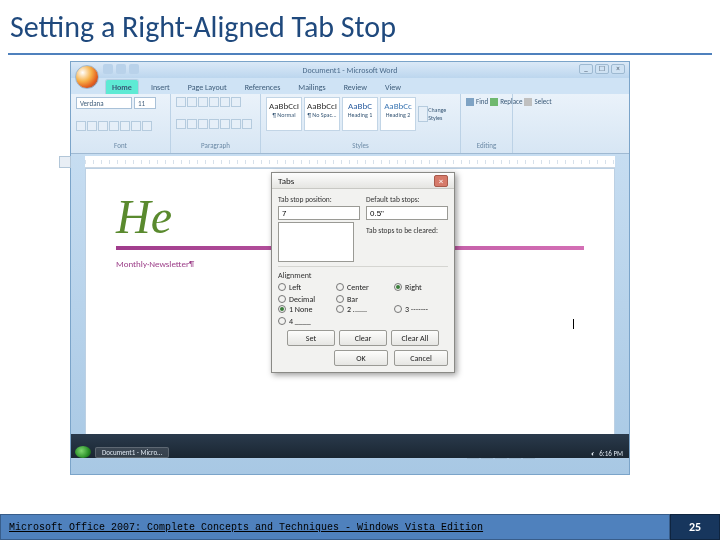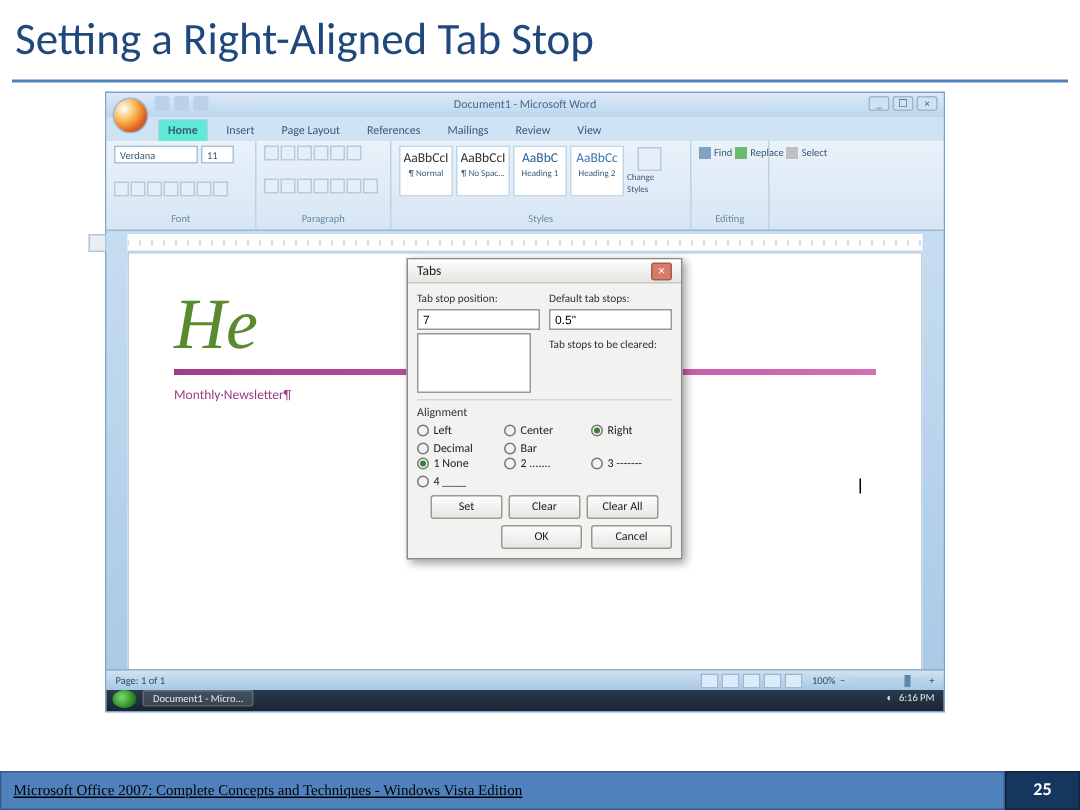--- a/index.html
+++ b/index.html
@@ -72,30 +72,30 @@
 
   
   .statusbar{ position:absolute; bottom:14px; left:0; right:0; height:14px; background:linear-gradient(#cfe2f3,#a9c8e4); border-top:1px solid #8fb0cd; font-size:7px; color:#2f4f6c; display:flex; align-items:center; padding:0 6px; justify-content:space-between;}
   .view-icons{ display:flex; gap:2px; align-items:center;}
   .view-icons span{ width:12px; height:10px; background:#dcebf8; border:1px solid #9db9d1;}
   .zoom{ display:flex; align-items:center; gap:3px;}
   .slider{ width:50px; height:4px; background:#b9d1e6; position:relative;}
   .slider::after{ content:""; position:absolute; right:10px; top:-2px; width:4px; height:8px; background:#5c87ae;}
 
   
-  .taskbar{ position:absolute; bottom:0; left:0; right:0; height:14px; background:linear-gradient(#2a3a4c,#1a2632); display:flex; align-items:flex-start; font-size:7px; color:#dfe8f1;}
+  .taskbar{ position:absolute; bottom:16px; left:0; right:0; height:24px; background:linear-gradient(#2a3a4c,#1a2632); display:flex; align-items:flex-end; font-size:7px; color:#dfe8f1;}
   .start-orb{ width:16px; height:12px; border-radius:50%; background:radial-gradient(circle at 40% 40%, #7fd870, #2a8f2a 60%, #0e4c0e); margin:0 4px;}
   .task-item{ background:rgba(255,255,255,0.12); border:1px solid rgba(255,255,255,0.18); padding:0 6px; height:11px; line-height:10px; border-radius:2px;}
   .tray{ margin-left:auto; padding-right:6px; display:flex; gap:4px; align-items:center;}
 
   
   .slide-footer{ position:absolute; bottom:0; left:0; right:0; height:42px;}
   .footer-bar{ position:absolute; bottom:0; height:26px; width:100%; display:flex;}
   .fb-left{ flex:1; background:#4f81bd; border:1px solid #385d8a; color:#000; font-size:10px; padding:6px 8px; display:flex; align-items:center;}
-  .fb-left-inner{ background:transparent; text-decoration:underline; font-family:Liberation Serif, serif;}
+  .fb-left-inner{ background:transparent; text-decoration:underline; font-family:Liberation Mono, monospace;}
   .fb-right{ width:50px; background:#17365d; border:1px solid #0f2540; color:#fff; font-size:12px; display:flex; align-items:center; justify-content:center; font-weight:bold;}
 
 </style>
 </head>
 <body>
 
 <div class="slide-title">Setting a Right-Aligned Tab Stop</div>
 <div class="title-rule"></div>
 
 <div class="screenshot-wrap">
@@ -173,21 +173,21 @@
             <div>¶ No Spac...</div>
           </div>
         <div class="style-tile h1">
             <div class="aa">AaBbC</div>
             <div>Heading 1</div>
           </div>
         <div class="style-tile h2">
             <div class="aa">AaBbCc</div>
             <div>Heading 2</div>
           </div>
-        <div style="width:30px; display:flex; flex-direction:column; align-items:center; justify-content:center; font-size:6px">
+        <div style="width:30px; display:flex; flex-direction:row; align-items:center; justify-content:center; font-size:6px">
             <span class="mini" style="width:16px;height:16px"></span>
             <span>Change Styles</span>
           </div>
       </div>
       <div class="group-label">Styles</div>
     </div>
     <div class="group" style="width:52px">
       <div class="editing-col">
         <span>
             <span class="ic" style="background:#7fa3c4"></span>

